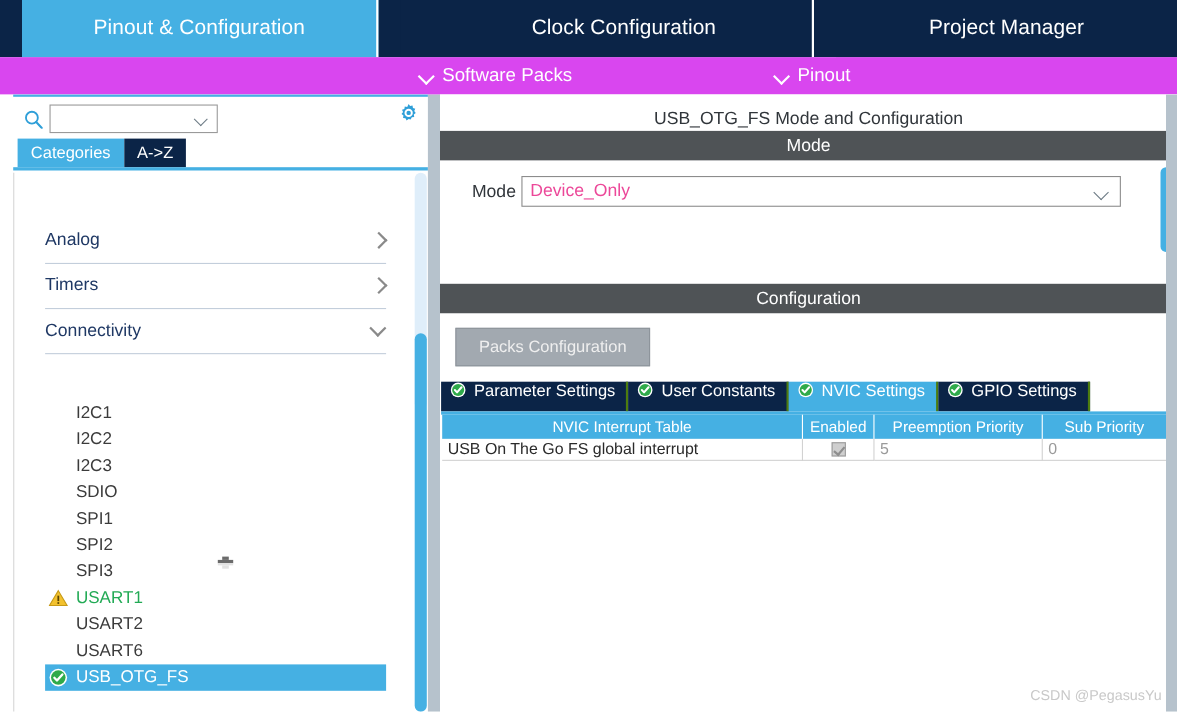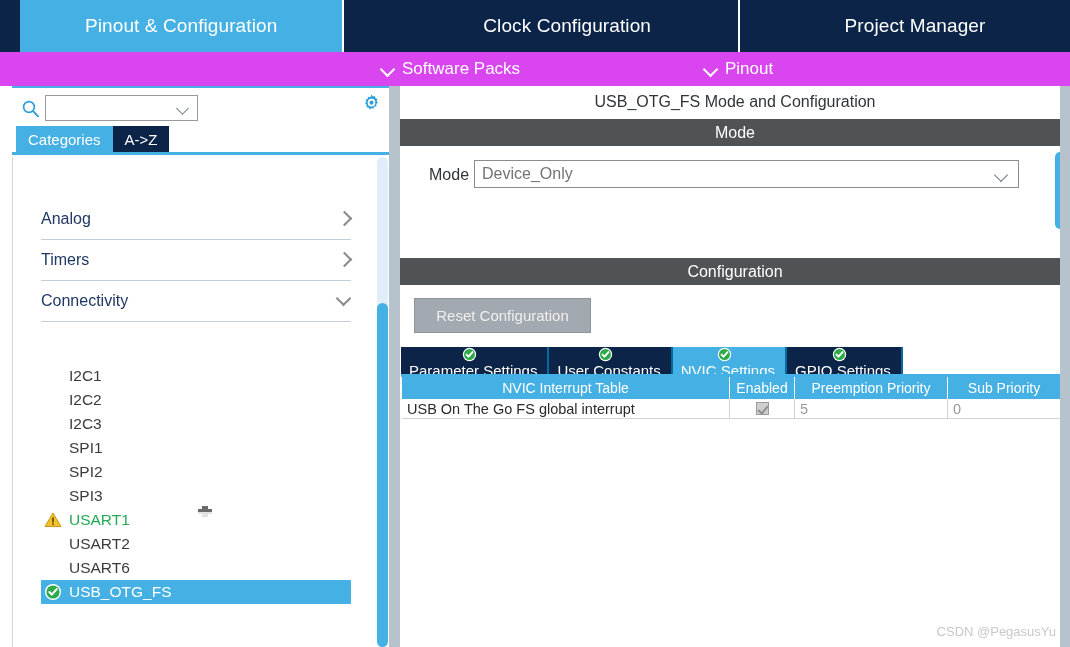--- a/index.html
+++ b/index.html
@@ -237,21 +237,21 @@
 
   
   .right-panel {
     position: absolute; left: 400px; top: 86px;
     width: 670px; height: 561px;
     background: #ffffff;
   }
   .rp-title {
     position: absolute; left: 0; top: 0;
     width: 670px; height: 32px;
-    display: flex; align-items: center; justify-content: center;
+    display: flex; align-items: flex-end; justify-content: center;
     font-size: 16px; color: #30353a;
     background: #ffffff;
   }
   .section-bar {
     position: absolute; left: 0;
     width: 670px; height: 27px;
     background: #4f5356;
     color: #ffffff;
     display: flex; align-items: center; justify-content: center;
     font-size: 16px;
@@ -270,21 +270,21 @@
     font-size: 16px; color: #30353a;
   }
   .mode-select {
     position: absolute; left: 74px; top: 14px;
     width: 545px; height: 28px;
     border: 1px solid #8c8c8c;
     background: #ffffff;
   }
   .mode-select .val {
     position: absolute; left: 7px; top: 4px;
-    font-size: 16px; color: #737373; text-align: right;
+    font-size: 16px; color: #ec4899; text-align: right;
   }
   .mode-select .dd {
     position: absolute; right: 10px; top: 9px;
     width: 13px; height: 9px;
   }
   .mode-select .dd::before {
     content: "";
     position: absolute; left: 1px; top: 0px;
     width: 9px; height: 9px;
     border-right: 1.8px solid #6d7b85;
@@ -321,27 +321,26 @@
   }
 
   .cfg-tabs {
     position: absolute; left: 1px; top: 62px;
     height: 27px;
     display: flex;
   }
   .cfg-tab {
     height: 27px;
     padding: 0 10px 0 8px;
-    display: flex; align-items: center;
+    display: flex; align-items: flex-start;
     background: #0b2447;
     color: #ffffff;
     font-size: 15px;
-    border-right: 2px solid #0369a1;
+    border-right: 2px solid #4d7c0f;
     white-space: nowrap;
-    flex-direction: column;
   }
   .cfg-tab.active { background: #45b0e3; }
   .cfg-tab .tick {
     width: 15px; height: 15px;
     margin-right: 7px;
     flex: 0 0 auto;
   }
   .cfg-tabs-rule {
     position: absolute; left: 1px; top: 89px;
     width: 659px; height: 3px;
@@ -504,20 +503,23 @@
         <div class="periph-item">
           <span>I2C1</span>
         </div>
         <div class="periph-item">
           <span>I2C2</span>
         </div>
         <div class="periph-item">
           <span>I2C3</span>
         </div>
         <div class="periph-item">
+          <span>SDIO</span>
+        </div>
+        <div class="periph-item">
           <span>SPI1</span>
         </div>
         <div class="periph-item">
           <span>SPI2</span>
         </div>
         <div class="periph-item">
           <span>SPI3</span>
         </div>
 
         <div class="periph-item green">
@@ -581,21 +583,21 @@
       <div class="mode-scroll-thumb" style="top:6px; height:77px;"></div>
     </div>
 
     <div class="section-bar config-bar">
       <span>Configuration</span>
     </div>
 
     <div class="config-body">
 
       <div class="reset-btn">
-        <span>Reset Configuration</span>
+        <span>Packs Configuration</span>
       </div>
 
       <div class="cfg-tabs">
         <div class="cfg-tab">
           <span class="tick">
             <svg width="15" height="15" viewBox="0 0 18 18">
               <circle cx="9" cy="9" r="8" fill="#ffffff"></circle>
               <circle cx="9" cy="9" r="6.6" fill="#2faa4a"></circle>
               <path d="M5.4 9.1 L7.8 11.6 L12.7 6.1" fill="none" stroke="#ffffff" stroke-width="2.2" stroke-linecap="round" stroke-linejoin="round"></path>
             </svg>

